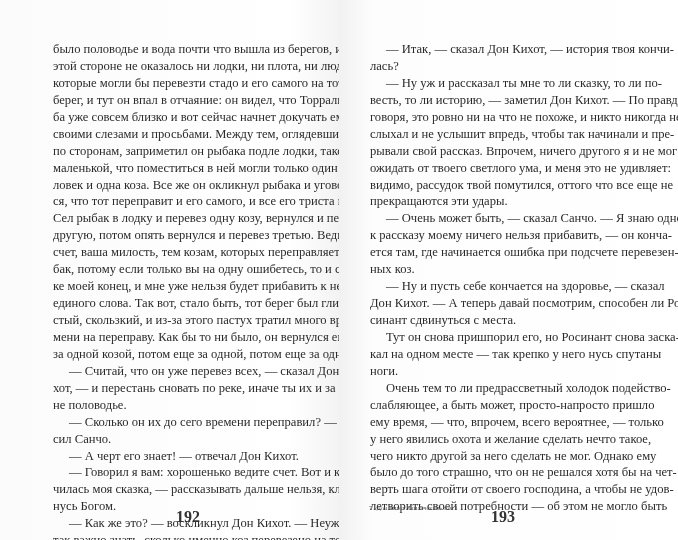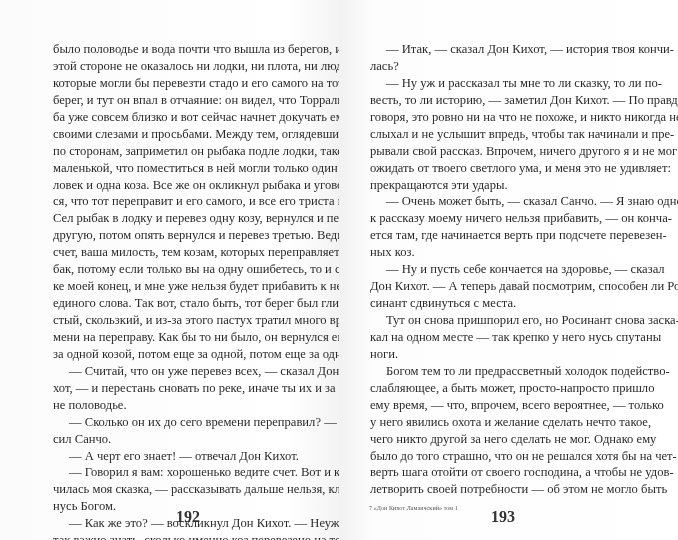--- a/index.html
+++ b/index.html
@@ -78,32 +78,33 @@
   <div class="page right">
     <div class="text" id="right-text">
         <span class="line indent">— Итак, — сказал Дон Кихот, — история твоя кончи-</span>
         <span class="line last">лась?</span>
         <span class="line indent">— Ну уж и рассказал ты мне то ли сказку, то ли по-</span>
         <span class="line">весть, то ли историю, — заметил Дон Кихот. — По правде</span>
         <span class="line">говоря, это ровно ни на что не похоже, и никто никогда не</span>
         <span class="line">слыхал и не услышит впредь, чтобы так начинали и пре-</span>
         <span class="line">рывали свой рассказ. Впрочем, ничего другого я и не мог</span>
         <span class="line">ожидать от твоего светлого ума, и меня это не удивляет:</span>
+        <span class="line">видимо, рассудок твой помутился, оттого что все еще не</span>
         <span class="line last">прекращаются эти удары.</span>
         <span class="line indent">— Очень может быть, — сказал Санчо. — Я знаю одно:</span>
         <span class="line">к рассказу моему ничего нельзя прибавить, — он конча-</span>
-        <span class="line">ется там, где начинается верть при подсчете перевезен-</span>
+        <span class="line">ется там, где начинается ошибка при подсчете перевезен-</span>
         <span class="line last">ных коз.</span>
         <span class="line indent">— Ну и пусть себе кончается на здоровье, — сказал</span>
         <span class="line">Дон Кихот. — А теперь давай посмотрим, способен ли Ро-</span>
         <span class="line last">синант сдвинуться с места.</span>
         <span class="line indent">Тут он снова пришпорил его, но Росинант снова заска-</span>
         <span class="line">кал на одном месте — так крепко у него нусь спутаны</span>
         <span class="line last">ноги.</span>
-        <span class="line indent">Богом тем то ли предрассветный холодок подейство-</span>
+        <span class="line indent">Очень тем то ли предрассветный холодок подейство-</span>
         <span class="line">слабляющее, а быть может, просто-напросто пришло</span>
         <span class="line">ему время, — что, впрочем, всего вероятнее, — только</span>
         <span class="line">у него явились охота и желание сделать нечто такое,</span>
         <span class="line">чего никто другой за него сделать не мог. Однако ему</span>
         <span class="line">было до того страшно, что он не решался хотя бы на чет-</span>
         <span class="line">верть шага отойти от своего господина, а чтобы не удов-</span>
         <span class="line">летворить своей потребности — об этом не могло быть</span>
       </div>
     <div class="signature">7   «Дон Кихот Ламанчский» том 1</div>
     <div class="folio">193</div>

